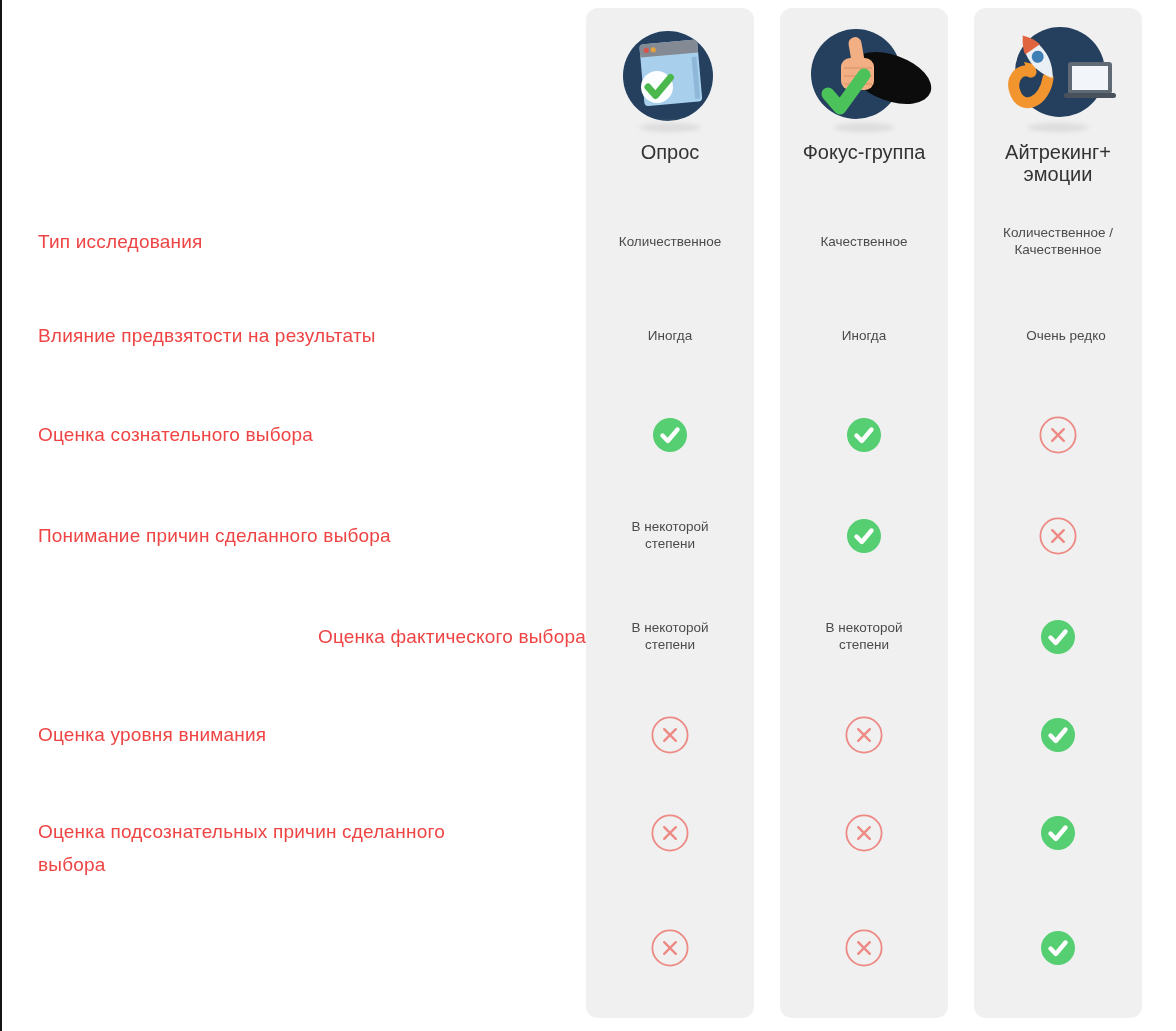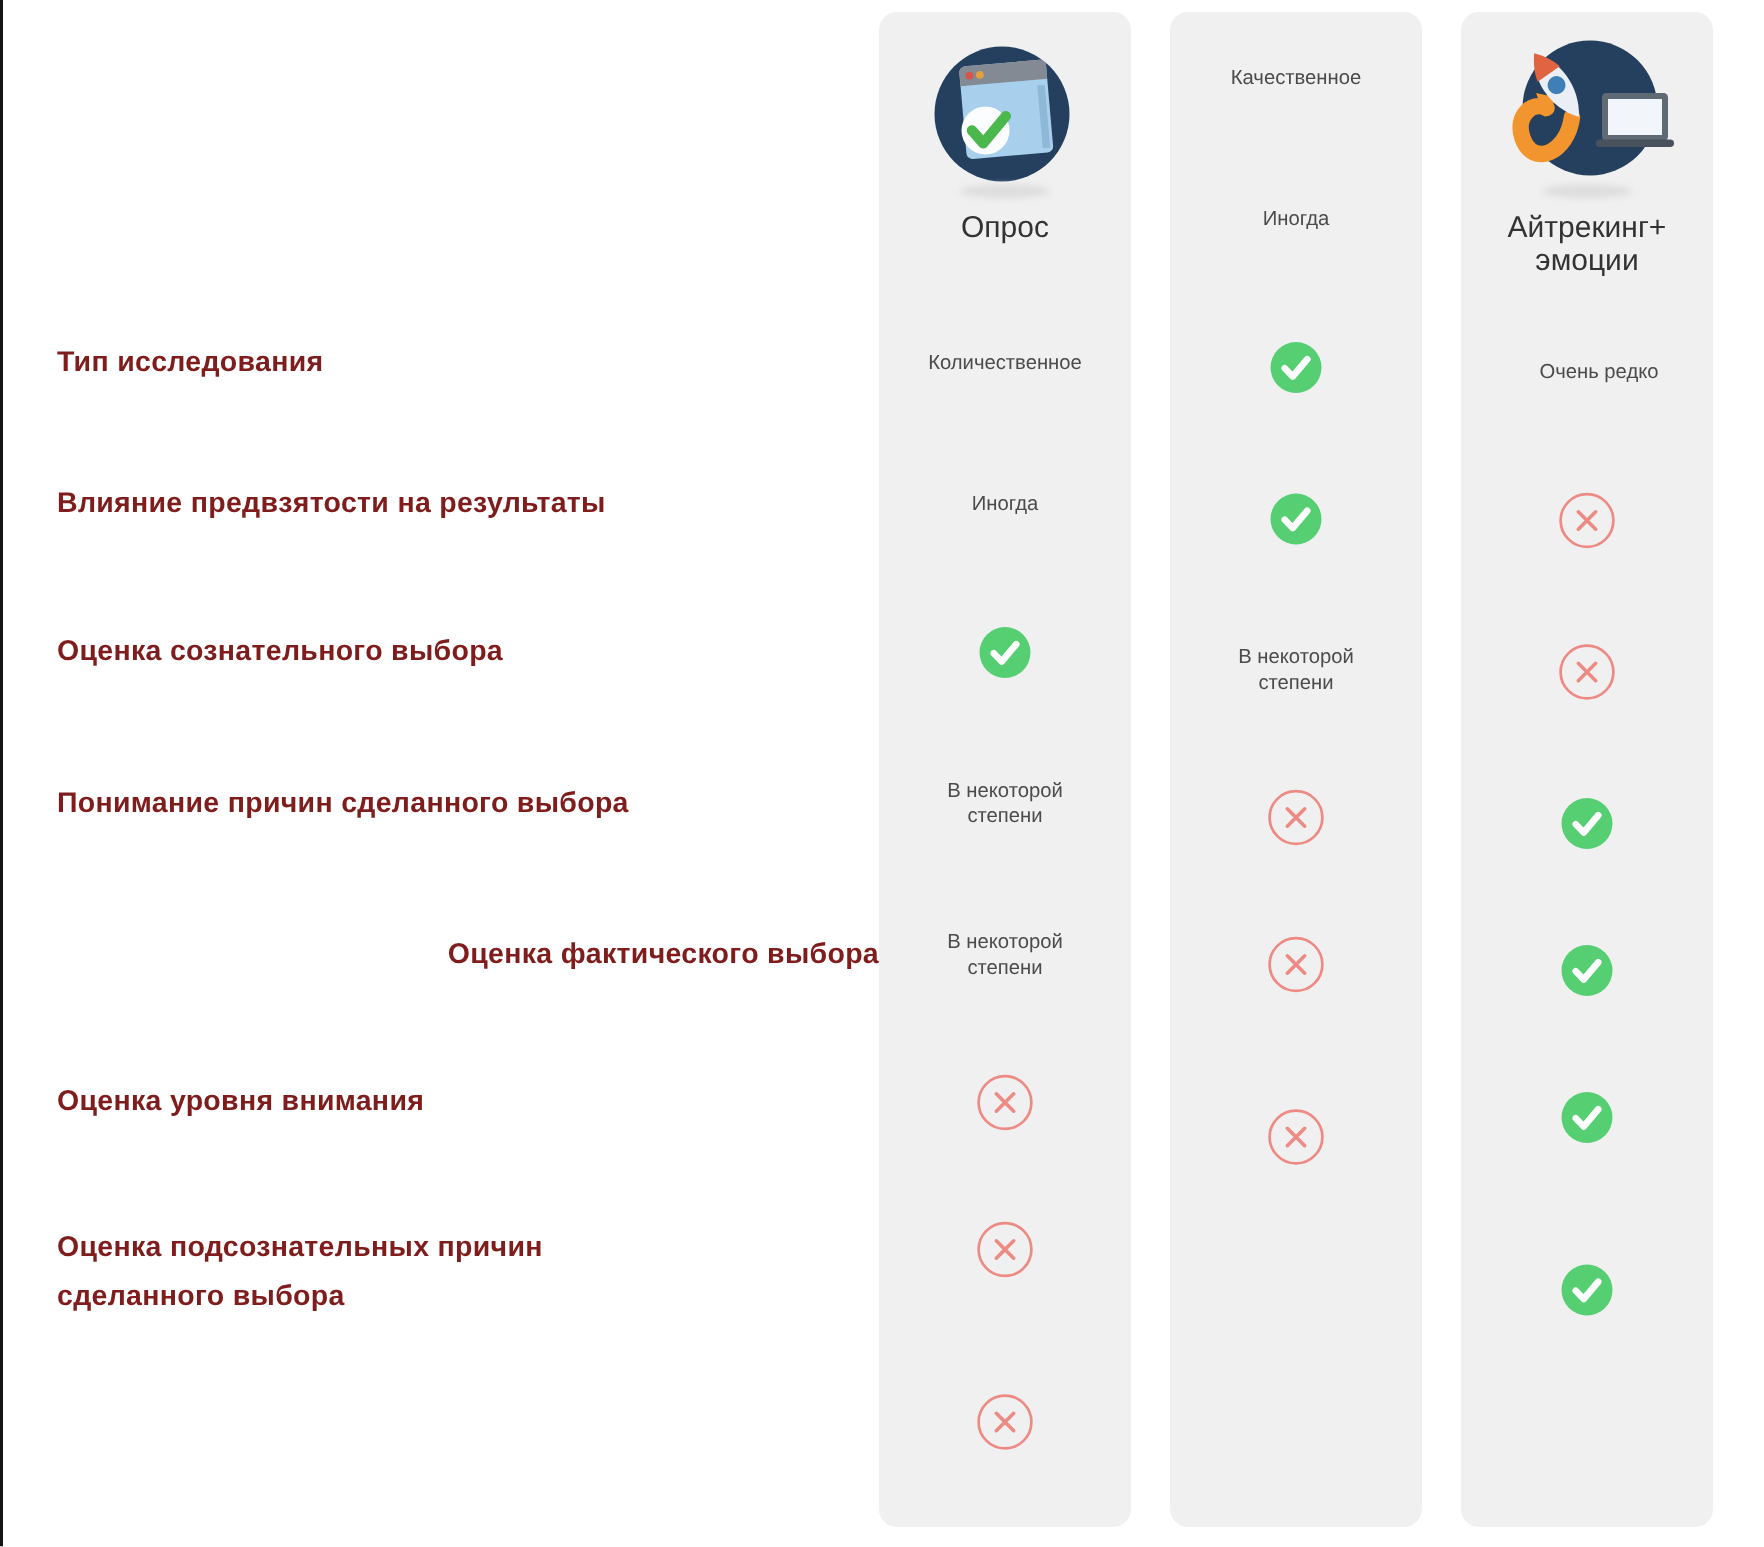--- a/index.html
+++ b/index.html
@@ -16,21 +16,21 @@
   .table{
     display:flex;
     padding-top:8px;
     box-sizing:border-box;
   }
   
   .labels-col{width:586px;flex:0 0 586px;display:flex;flex-direction:column;}
   .labels-spacer{height:190px;}
   .label-row{display:flex;align-items:center;padding-left:38px;box-sizing:border-box;}
   .label-text{
-    font-size:19px;font-weight:700;color:#7f1d1d;
+    font-size:19px;font-weight:400;color:#ef4444;
     line-height:1.75;max-width:430px;letter-spacing:.2px;
   }
   
   .cards{display:flex;gap:26px;}
   .card{
     width:168px;flex:0 0 168px;height:1010px;
     background:#f0f0f1;border-radius:12px;
     display:flex;flex-direction:column;
   }
   .card-header{
@@ -141,20 +141,32 @@
           <div class="cell" style="height: 130px;">
             <svg width="38" height="38" viewBox="0 0 38 38">
               <circle cx="19" cy="19" r="17.6" fill="none" stroke="#ed8a84" stroke-width="1.8"></circle>
               <path d="M13.2 13.2 L24.8 24.8 M24.8 13.2 L13.2 24.8" stroke="#ed8a84" stroke-width="2.4" stroke-linecap="round"></path>
             </svg>
           </div>
         </div>
     </div>
 
     <div class="card">
+      <div class="card-header">
+        <svg class="icon-illustration" viewBox="0 0 140 106">
+          <circle cx="62" cy="54" r="45" fill="#24405e"></circle>
+          <ellipse cx="97" cy="58" rx="42" ry="23" fill="#0c0c0c" transform="rotate(20 97 58)"></ellipse>
+          <rect x="56" y="17" width="13" height="30" rx="6.5" fill="#f2af83" transform="rotate(-10 62 32)"></rect>
+          <rect x="47" y="38" width="33" height="32" rx="9" fill="#f2af83"></rect>
+          <path d="M50 48 h28 M50 56 h28 M50 64 h28" stroke="#e09a6e" stroke-width="1.4"></path>
+          <path d="M34 74 l12 14 l24 -33" stroke="#4cc25b" stroke-width="13" fill="none" stroke-linecap="round" stroke-linejoin="round"></path>
+        </svg>
+        <div class="icon-shadow"></div>
+        <div class="card-title">Фокус-группа</div>
+      </div>
       <div class="card-body">
           <div class="cell" style="height: 88px;">
             <div class="cell-text">Качественное</div>
           </div>
           <div class="cell" style="height: 100px;">
             <div class="cell-text">Иногда</div>
           </div>
           <div class="cell" style="height: 97px;">
             <svg width="36" height="36" viewBox="0 0 36 36">
               <circle cx="18" cy="18" r="17" fill="#56ce72"></circle>
@@ -203,20 +215,23 @@
           <g transform="rotate(-35 52 40)">
             <path d="M52 10 C 63 23 65 45 52 62 C 39 45 41 23 52 10 z" fill="#e9eff4"></path>
             <path d="M52 10 C 57 16 60 22 61 27 L43 27 C 44 22 47 16 52 10 z" fill="#e0643f"></path>
             <circle cx="52" cy="36" r="6" fill="#3f7fb5"></circle>
           </g>
         </svg>
         <div class="icon-shadow"></div>
         <div class="card-title">Айтрекинг+ эмоции</div>
       </div>
       <div class="card-body">
+          <div class="cell" style="height: 88px;">
+            <div class="cell-text">Количественное / Качественное</div>
+          </div>
           <div class="cell" style="height: 100px; padding-left: 16px;">
             <div class="cell-text">Очень редко</div>
           </div>
           <div class="cell" style="height: 97px;">
             <svg width="38" height="38" viewBox="0 0 38 38">
               <circle cx="19" cy="19" r="17.6" fill="none" stroke="#ed8a84" stroke-width="1.8"></circle>
               <path d="M13.2 13.2 L24.8 24.8 M24.8 13.2 L13.2 24.8" stroke="#ed8a84" stroke-width="2.4" stroke-linecap="round"></path>
             </svg>
           </div>
           <div class="cell" style="height: 105px;">

